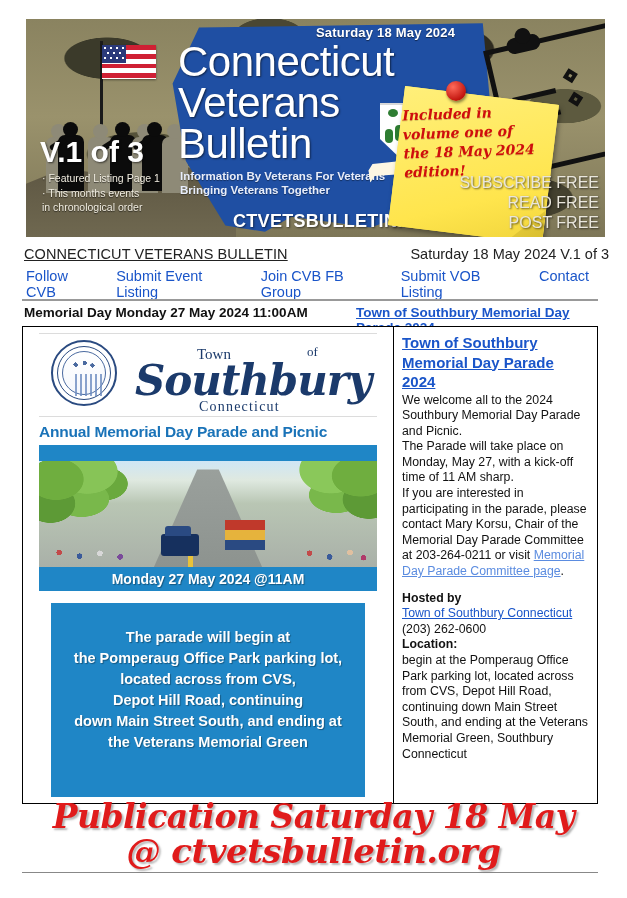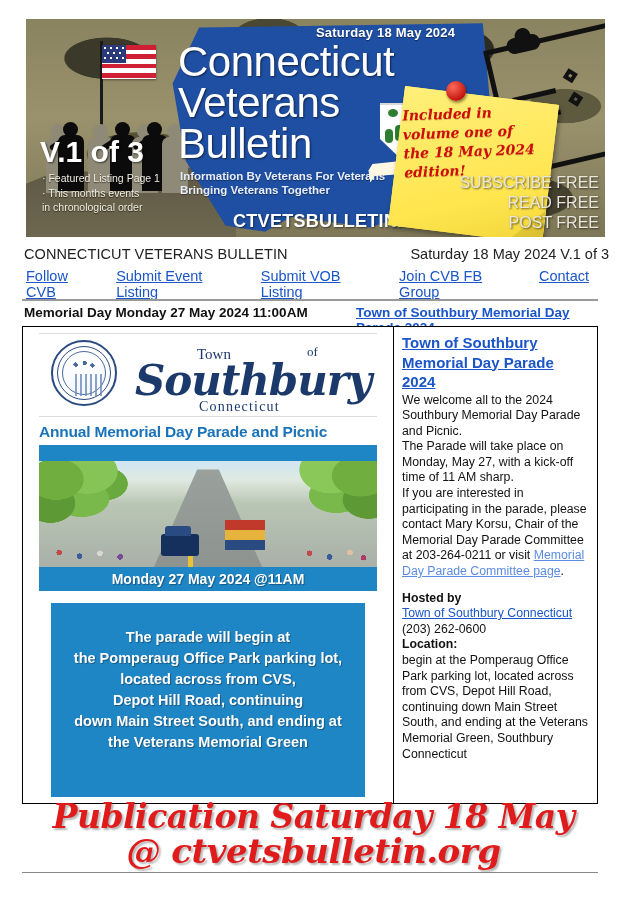--- a/index.html
+++ b/index.html
@@ -119,25 +119,25 @@
   .pin { position:absolute; left:420px; top:62px; width:20px; height:20px; border-radius:50%;
     background: radial-gradient(circle at 35% 30%, #ff6a5a 0%, #c2160f 70%, #8c0a06 100%);
     box-shadow: 1px 2px 3px rgba(0,0,0,.45); }
 
   .free { position:absolute; right:6px; bottom:4px; text-align:right;
     color:#e9e6dc; font-size:16px; line-height:20px; text-shadow:1px 1px 2px rgba(0,0,0,.6); }
 
   
   .nav-wrap { position:absolute; left:0; top:245px; width:627px; }
   .nav-row1 { position:relative; height:21px; padding:0 24px; }
-  .nav-brand { position:absolute; left:24px; top:1px; font-size:14.5px; color:#222; letter-spacing:.1px; }
+  .nav-brand { position:absolute; left:24px; top:1px; font-size:14.5px; color:#222; letter-spacing:.1px;text-decoration:underline; }
   .nav-date { position:absolute; right:18px; top:1px; font-size:14.5px; color:#222; }
   .nav-row2 { position:relative; height:22px; padding:0 24px; margin-top:2px; }
   .nav-links { display:flex; gap:17px; justify-content:space-between; padding-right:14px; padding-left:2px;}
-  .nav-links a { color:#1a55c9; text-decoration:underline; font-size:14.5px; cursor:pointer; }
+  .nav-links a { color:#1a55c9; font-size:14.5px; cursor:pointer; }
 
   .hr-top { position:absolute; left:22px; top:299px; width:576px; height:2px; background:#999; }
 
   .event-row { position:absolute; left:22px; top:305px; width:580px; height:18px; }
   .event-title { position:absolute; left:2px; top:0; font-size:13.5px; font-weight:bold; color:#111; }
   .event-link { position:absolute; left:334px; top:0; font-size:13.5px; font-weight:bold;
     color:#1a55c9; text-decoration:underline; cursor:pointer; }
 
   
   .content { position:absolute; left:22px; top:326px; width:576px; height:478px;
@@ -346,22 +346,22 @@
 
   <div class="nav-wrap">
     <div class="nav-row1">
       <div class="nav-brand">CONNECTICUT VETERANS BULLETIN</div>
       <div class="nav-date">Saturday 18 May 2024  V.1 of 3</div>
     </div>
     <div class="nav-row2">
       <div class="nav-links">
         <a>Follow CVB</a>
         <a>Submit Event Listing</a>
+        <a>Join CVB FB Group</a>
         <a>Submit VOB Listing</a>
-        <a>Join CVB FB Group</a>
         <a>Contact</a>
       </div>
     </div>
   </div>
 
   <div class="hr-top"></div>
 
   <div class="event-row">
     <div class="event-title">Memorial Day Monday 27 May 2024  11:00AM</div>
     <a class="event-link">Town of Southbury Memorial Day Parade 2024</a>

